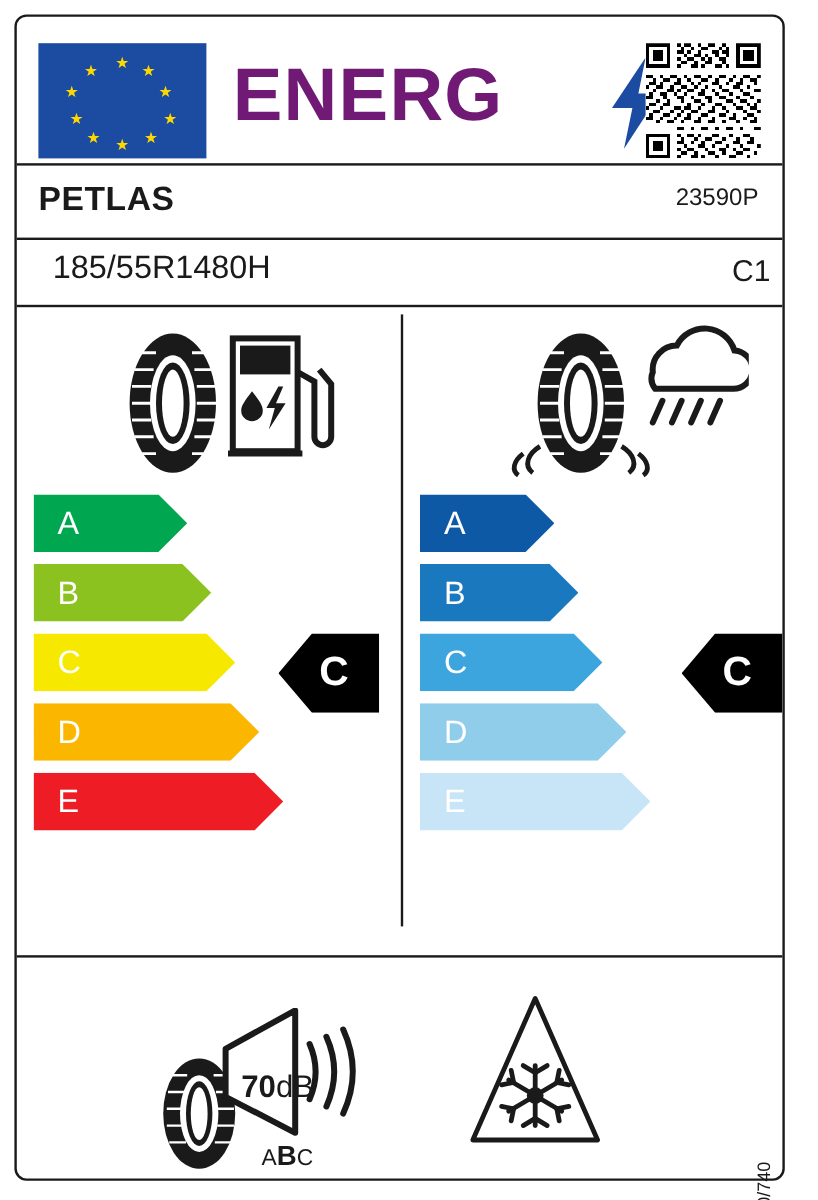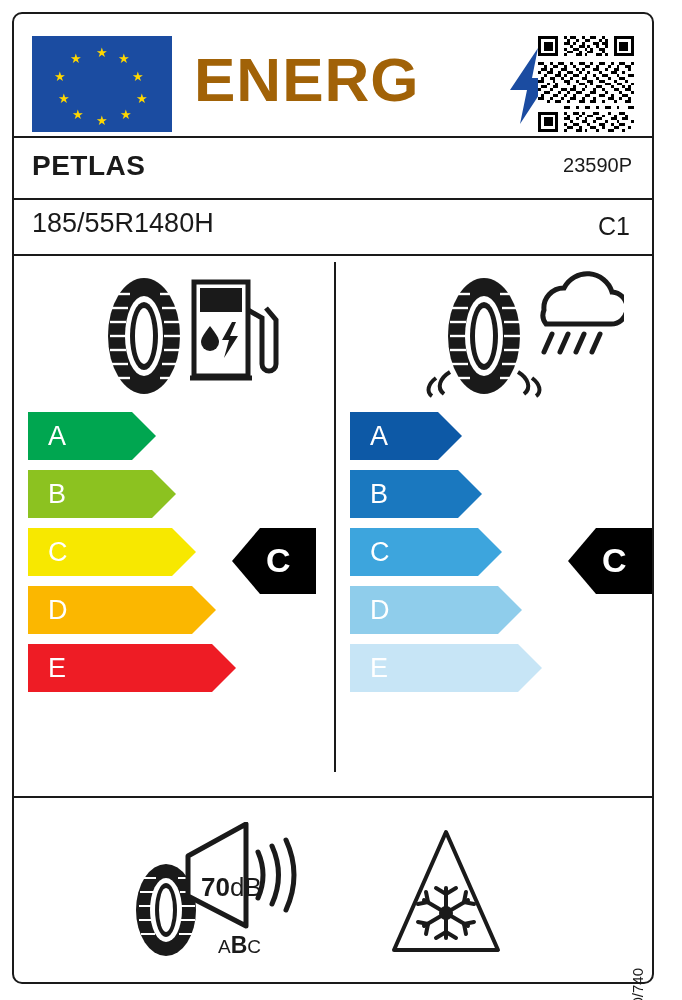--- a/index.html
+++ b/index.html
@@ -49,21 +49,21 @@
     font-size: 13px;
     line-height: 13px;
   }
   .energy-word {
     position: absolute;
     left: 180px;
     top: 30px;
     font-size: 62px;
     font-weight: bold;
     letter-spacing: 1px;
-    color: #a16207;
+    color: #701a75;
     font-family: "Liberation Sans", sans-serif;
   }
   .bolt {
     position: absolute;
     left: 494px;
     top: 34px;
     width: 44px;
     height: 76px;
   }
   .qr {
@@ -98,21 +98,21 @@
     letter-spacing: 0.5px;
   }
   .sku {
     position: absolute;
     right: 20px;
     top: 18px;
     font-size: 20px;
   }
   .size-row {
     position: absolute;
-    left: 0; top: 184px;
+    left: 12px; top: 184px;
     width: 100%;
     height: 68px;
   }
   .tyre-size {
     position: absolute;
     left: 18px;
     top: 10px;
     font-size: 27px;
   }
   .tyre-class {
@@ -204,21 +204,21 @@
   .bottom {
     position: absolute;
     left: 0;
     top: 782px;
     width: 100%;
     height: 186px;
   }
   .noise-group {
     position: absolute;
     left: 112px;
-    top: 26px;
+    top: 44px;
     width: 180px;
     height: 140px;
   }
   .db-text {
     position: absolute;
     left: 75px;
     top: 50px;
     font-size: 26px;
     font-weight: bold;
   }

